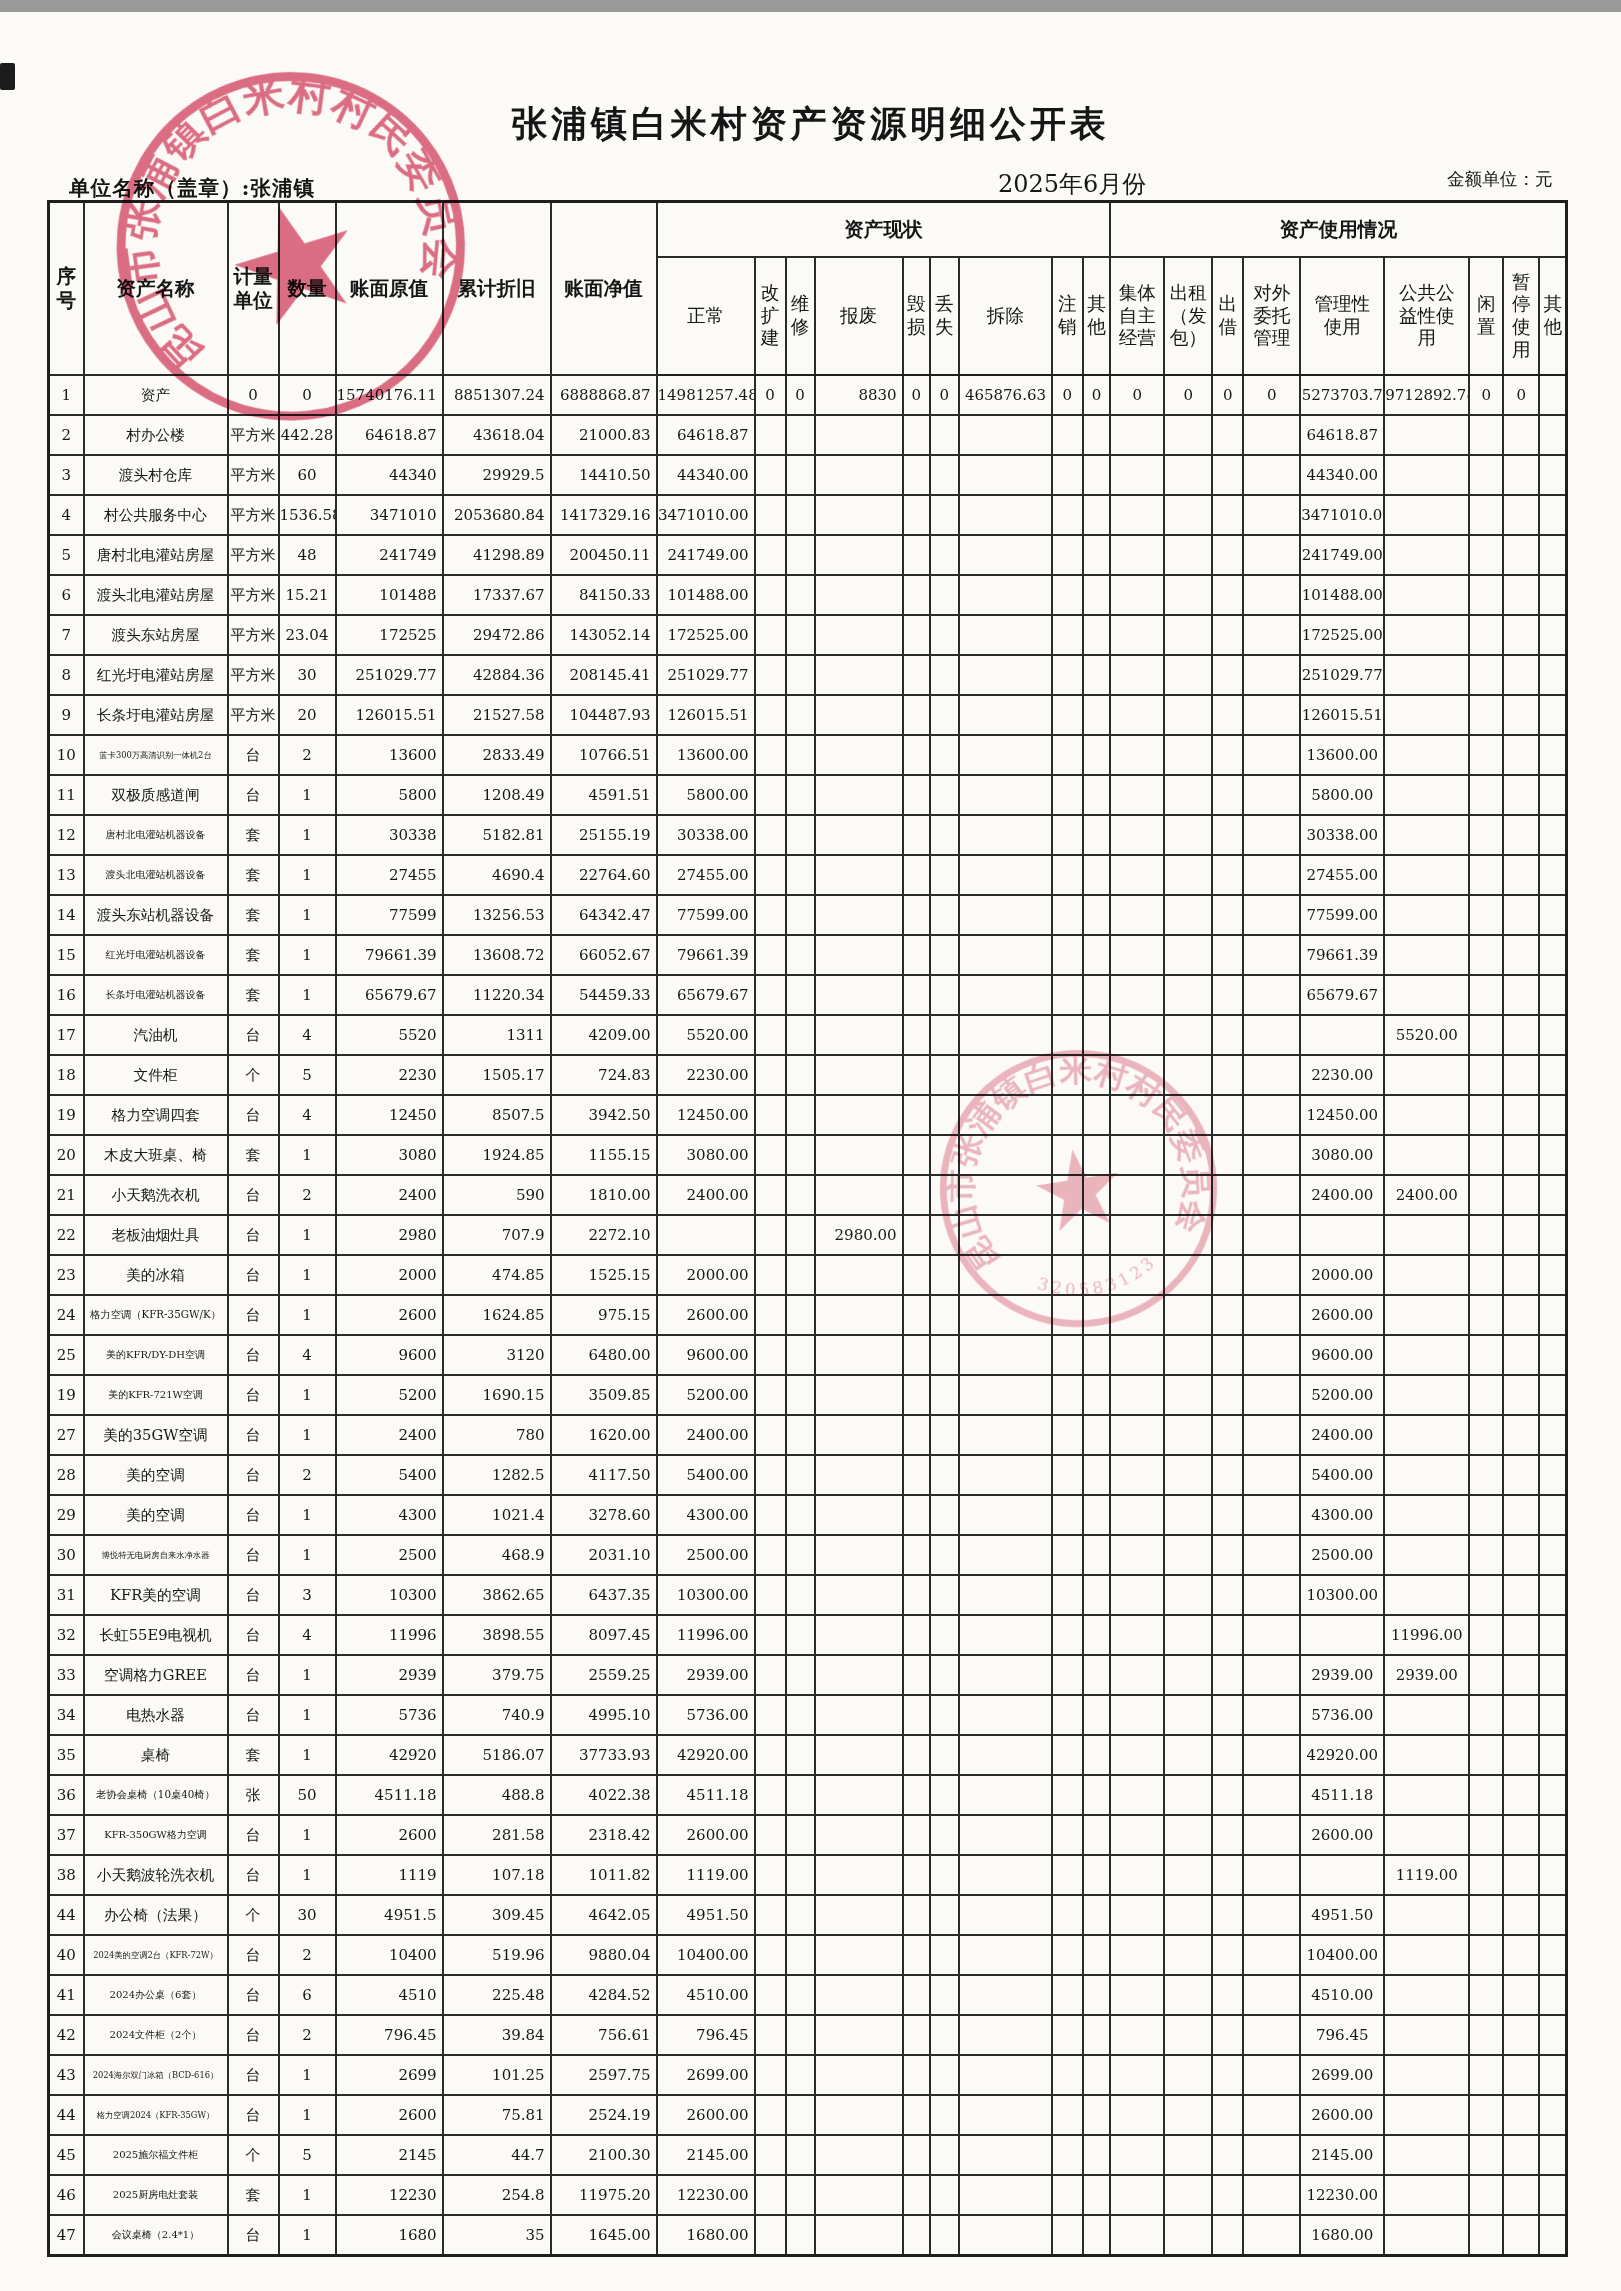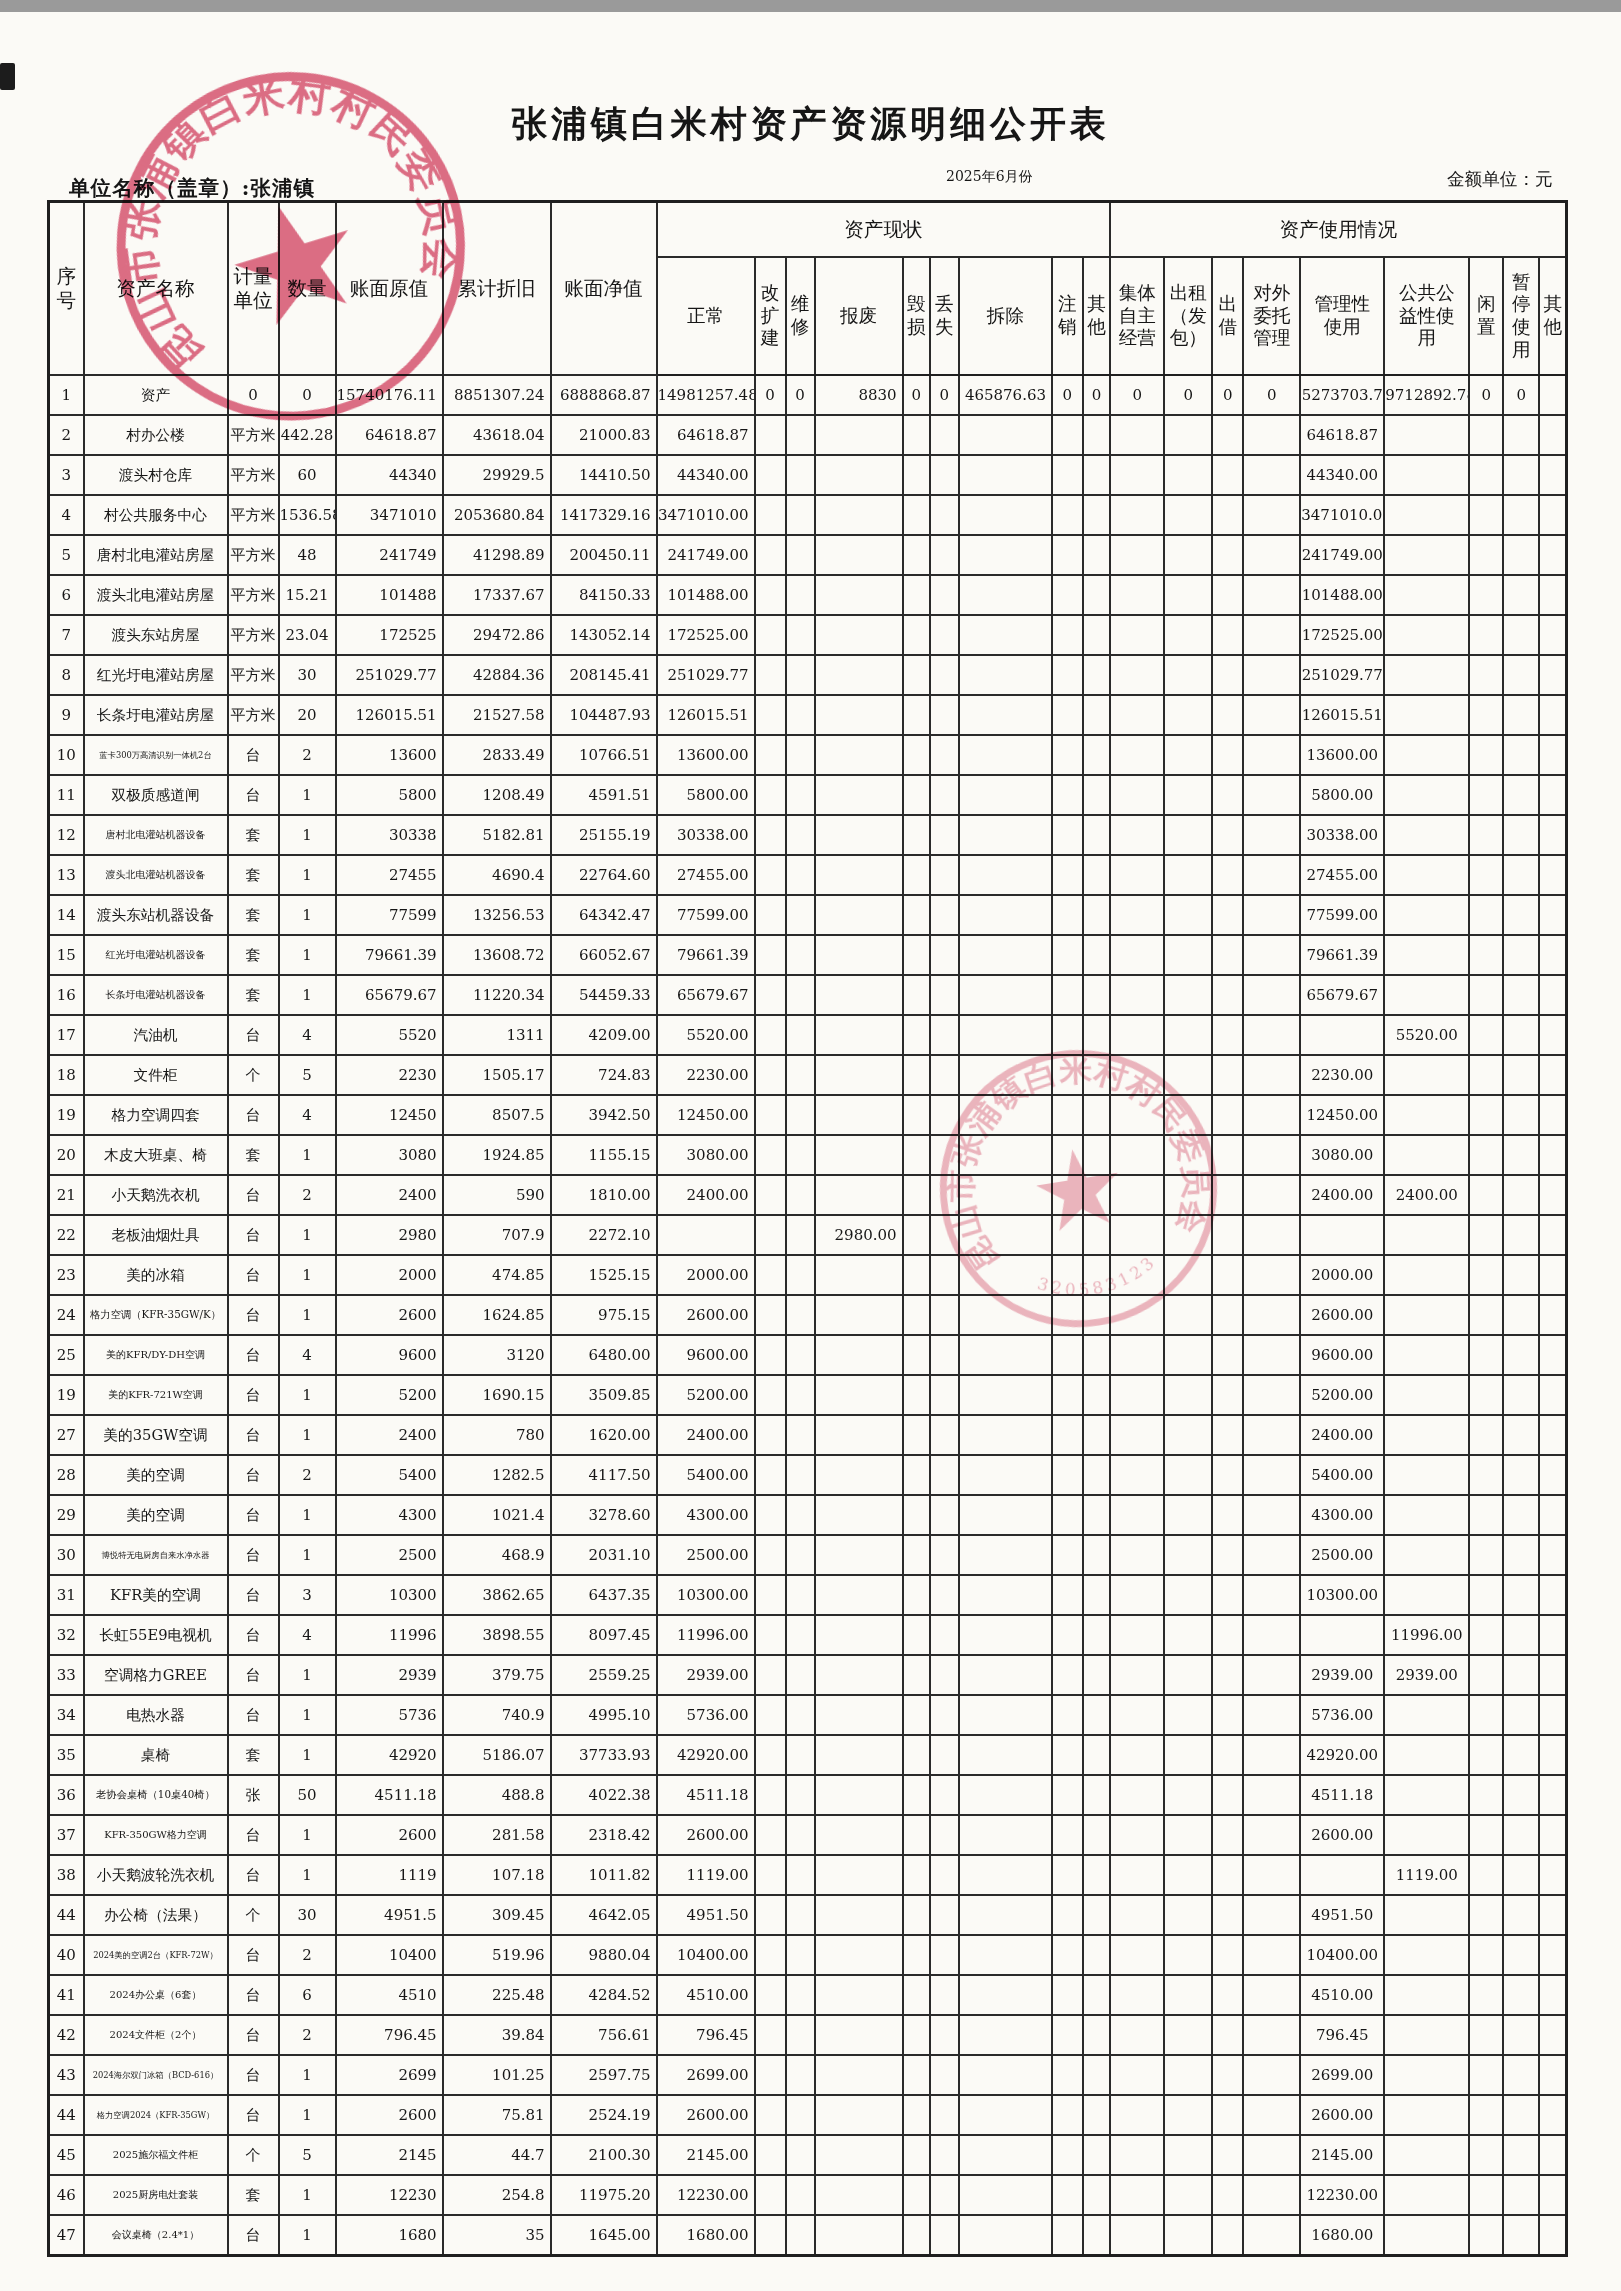--- a/index.html
+++ b/index.html
@@ -2,28 +2,28 @@
 <html><head>
 <meta charset="utf-8">
 <style>
   html,body{margin:0;padding:0;background:#9a9a9a;}
   .page{position:relative;width:1621px;height:2292px;margin:12px auto;background:#fbfaf6;
         font-family:"DejaVu Serif",serif;color:#161616;overflow:hidden;}
   .smudge{position:absolute;left:0;top:51px;width:14.7px;height:26.5px;background:#1c1c1c;border-radius:2px;}
   .title{position:absolute;top:88px;left:0;width:100%;text-align:center;
          font-size:36px;font-weight:bold;letter-spacing:3.9px;}
   .meta-unit{position:absolute;top:162px;left:69px;font-size:20.6px;font-weight:600;letter-spacing:1px;}
-  .meta-period{position:absolute;top:156px;left:946px;font-size:14px;}
+  .meta-period{position:absolute;top:156px;left:998px;font-size:24px;}
   .meta-amount{position:absolute;top:155px;left:1447px;font-size:17.6px;white-space:nowrap;}
 
   table.asset{position:absolute;left:47px;top:188px;width:1521px;table-layout:fixed;
               border-collapse:collapse;border:3.9px solid #1f1f1f;background:transparent;}
   th,td{border:2px solid #2a2a2a;overflow:hidden;padding:0;}
   thead th{font-weight:normal;font-size:18.6px;line-height:1.22;padding:0 2px;}
-  thead tr.h1 th{height:53px;font-size:19.6px;}
+  thead tr.h1 th{height:53px;font-size:19.6px;font-weight:bold;}
   thead tr.h2 th{height:116px;border-bottom:2.9px solid #1f1f1f;}
   thead th.wh{padding:0 5.9px;}
   tbody td{height:38px;font-size:15px;white-space:nowrap;}
   .ctr{text-align:center;}
   .r{text-align:right;padding-right:4.9px;}
   td.fz15{font-size:14.7px;}td.fz13{font-size:10px;}td.fz11{font-size:10.3px;}td.fz8{font-size:8.3px;}
   tbody td.c1{white-space:nowrap;text-align:center;}
 
   .stamp{position:absolute;mix-blend-mode:multiply;filter:blur(0.5px);pointer-events:none;}
   #stamp1{left:84px;top:27.4px;opacity:.82;transform:rotate(-17deg);}

